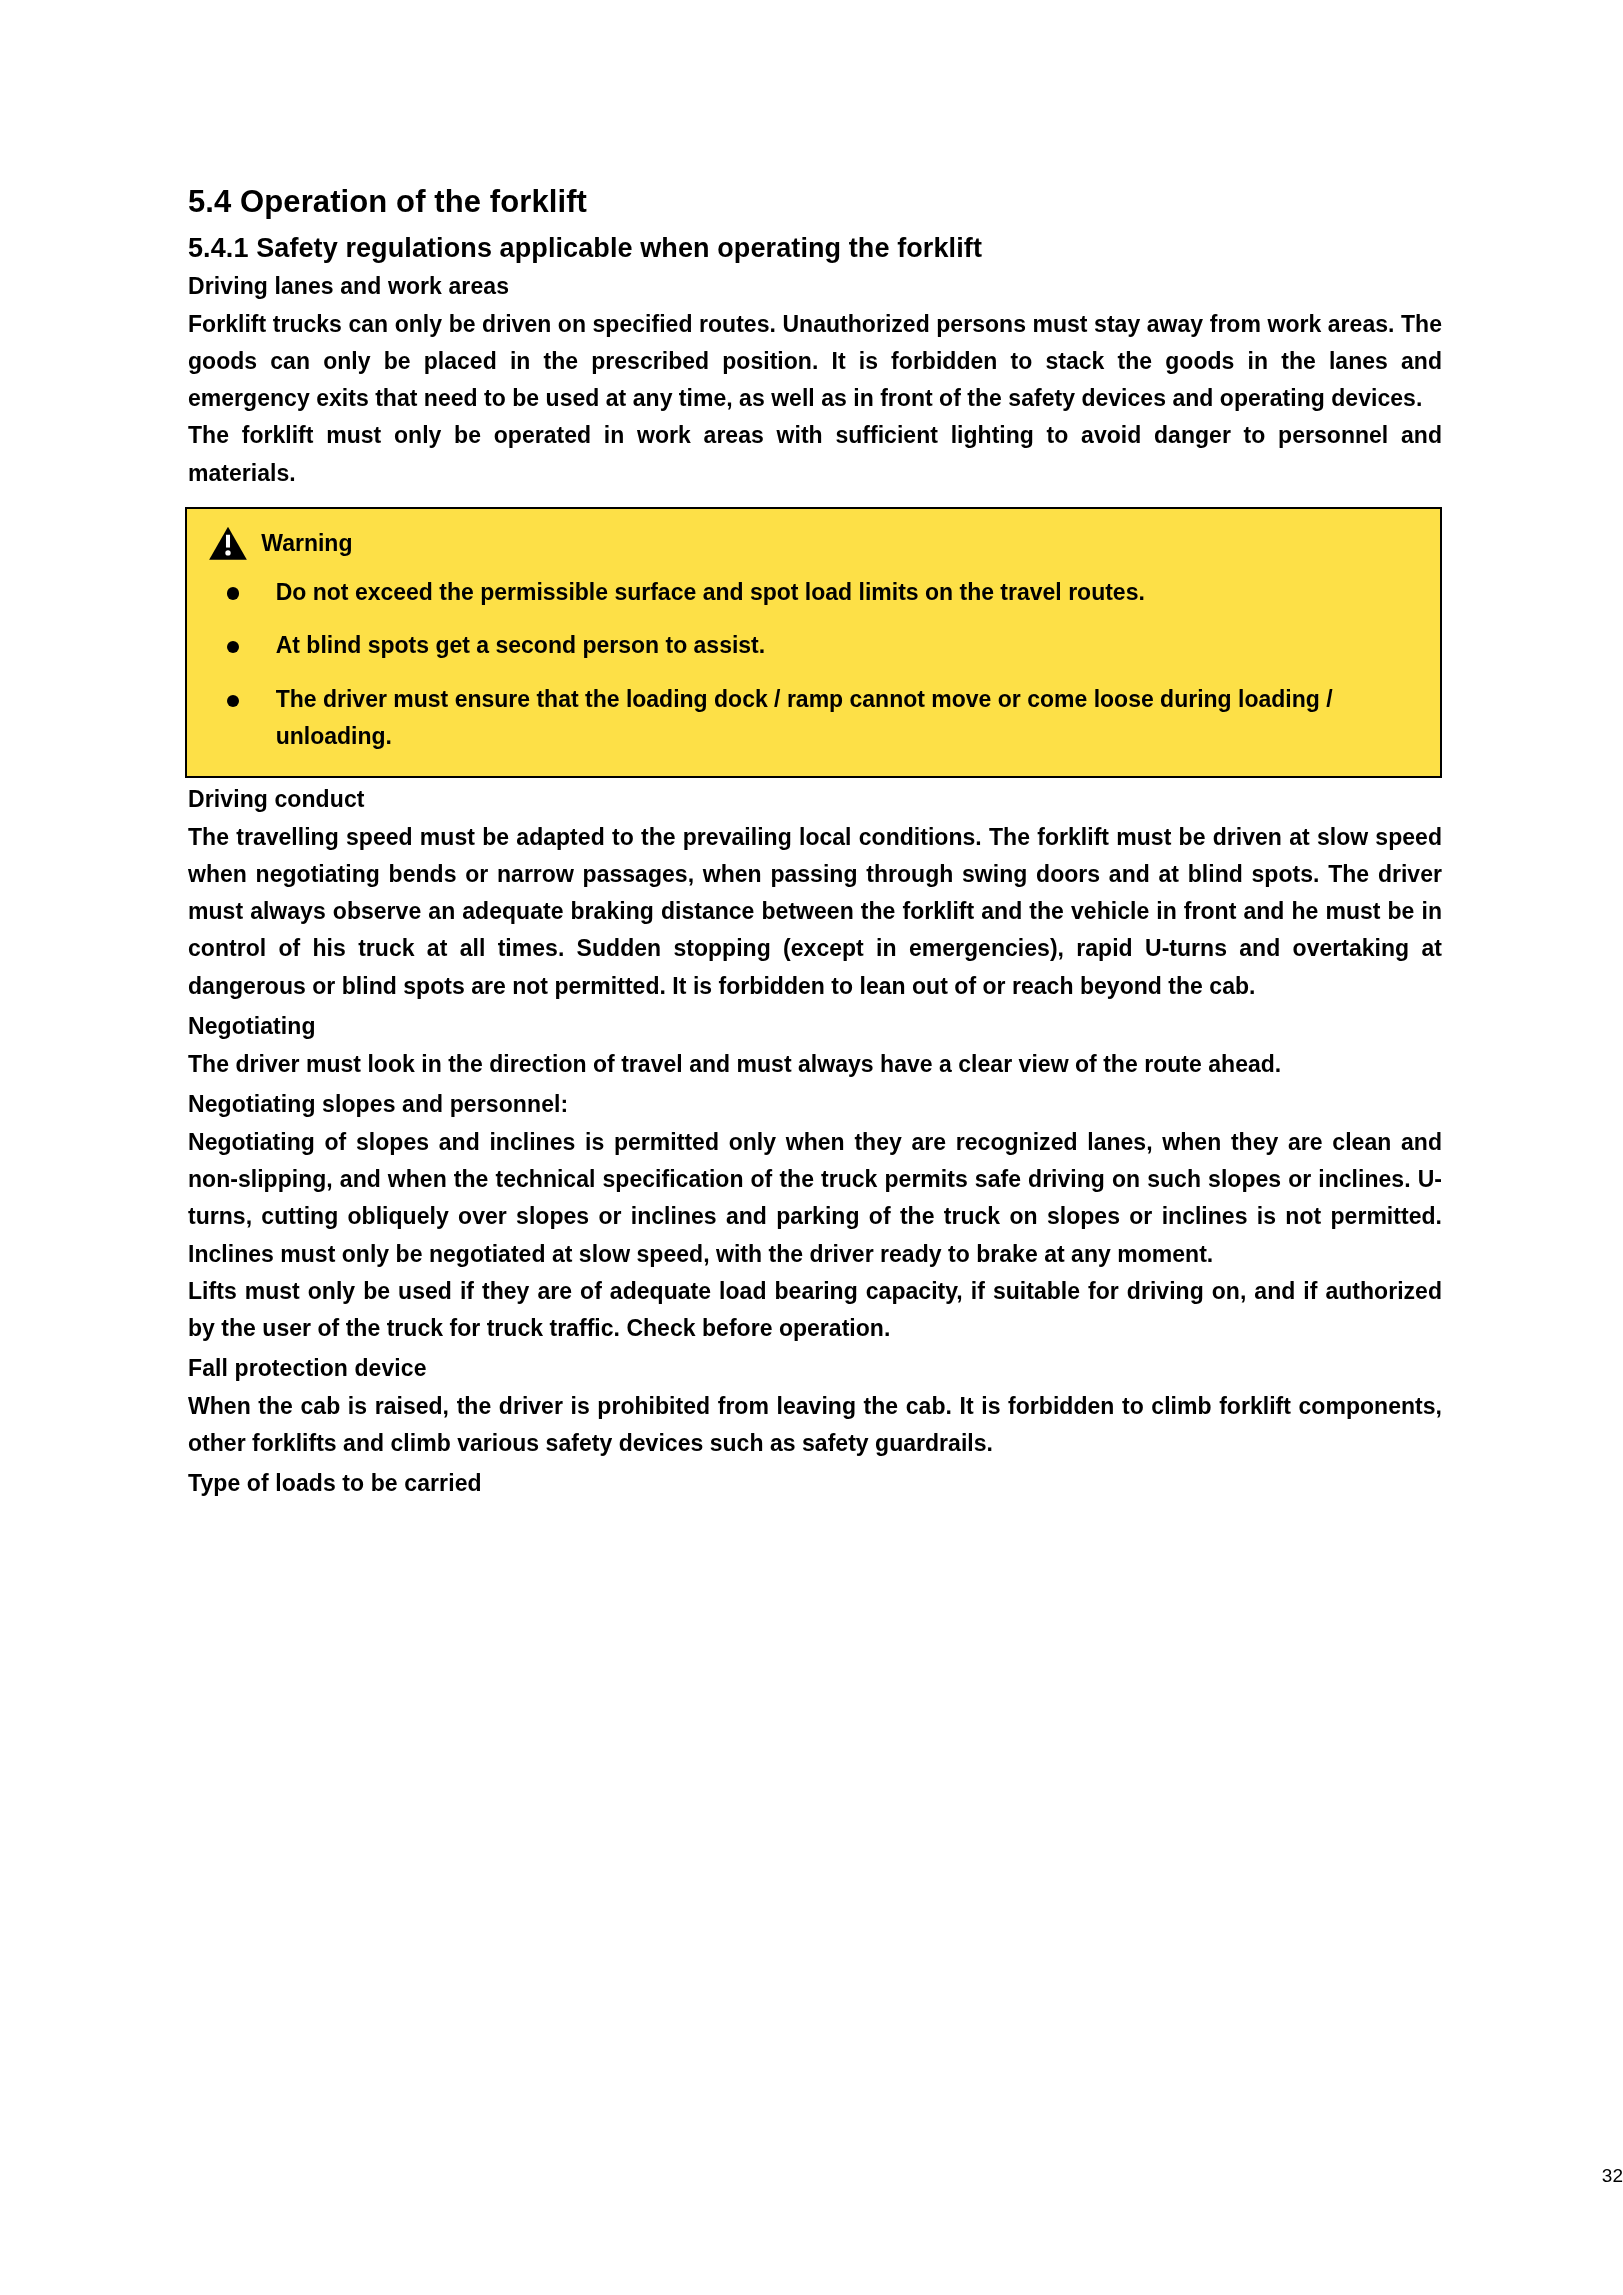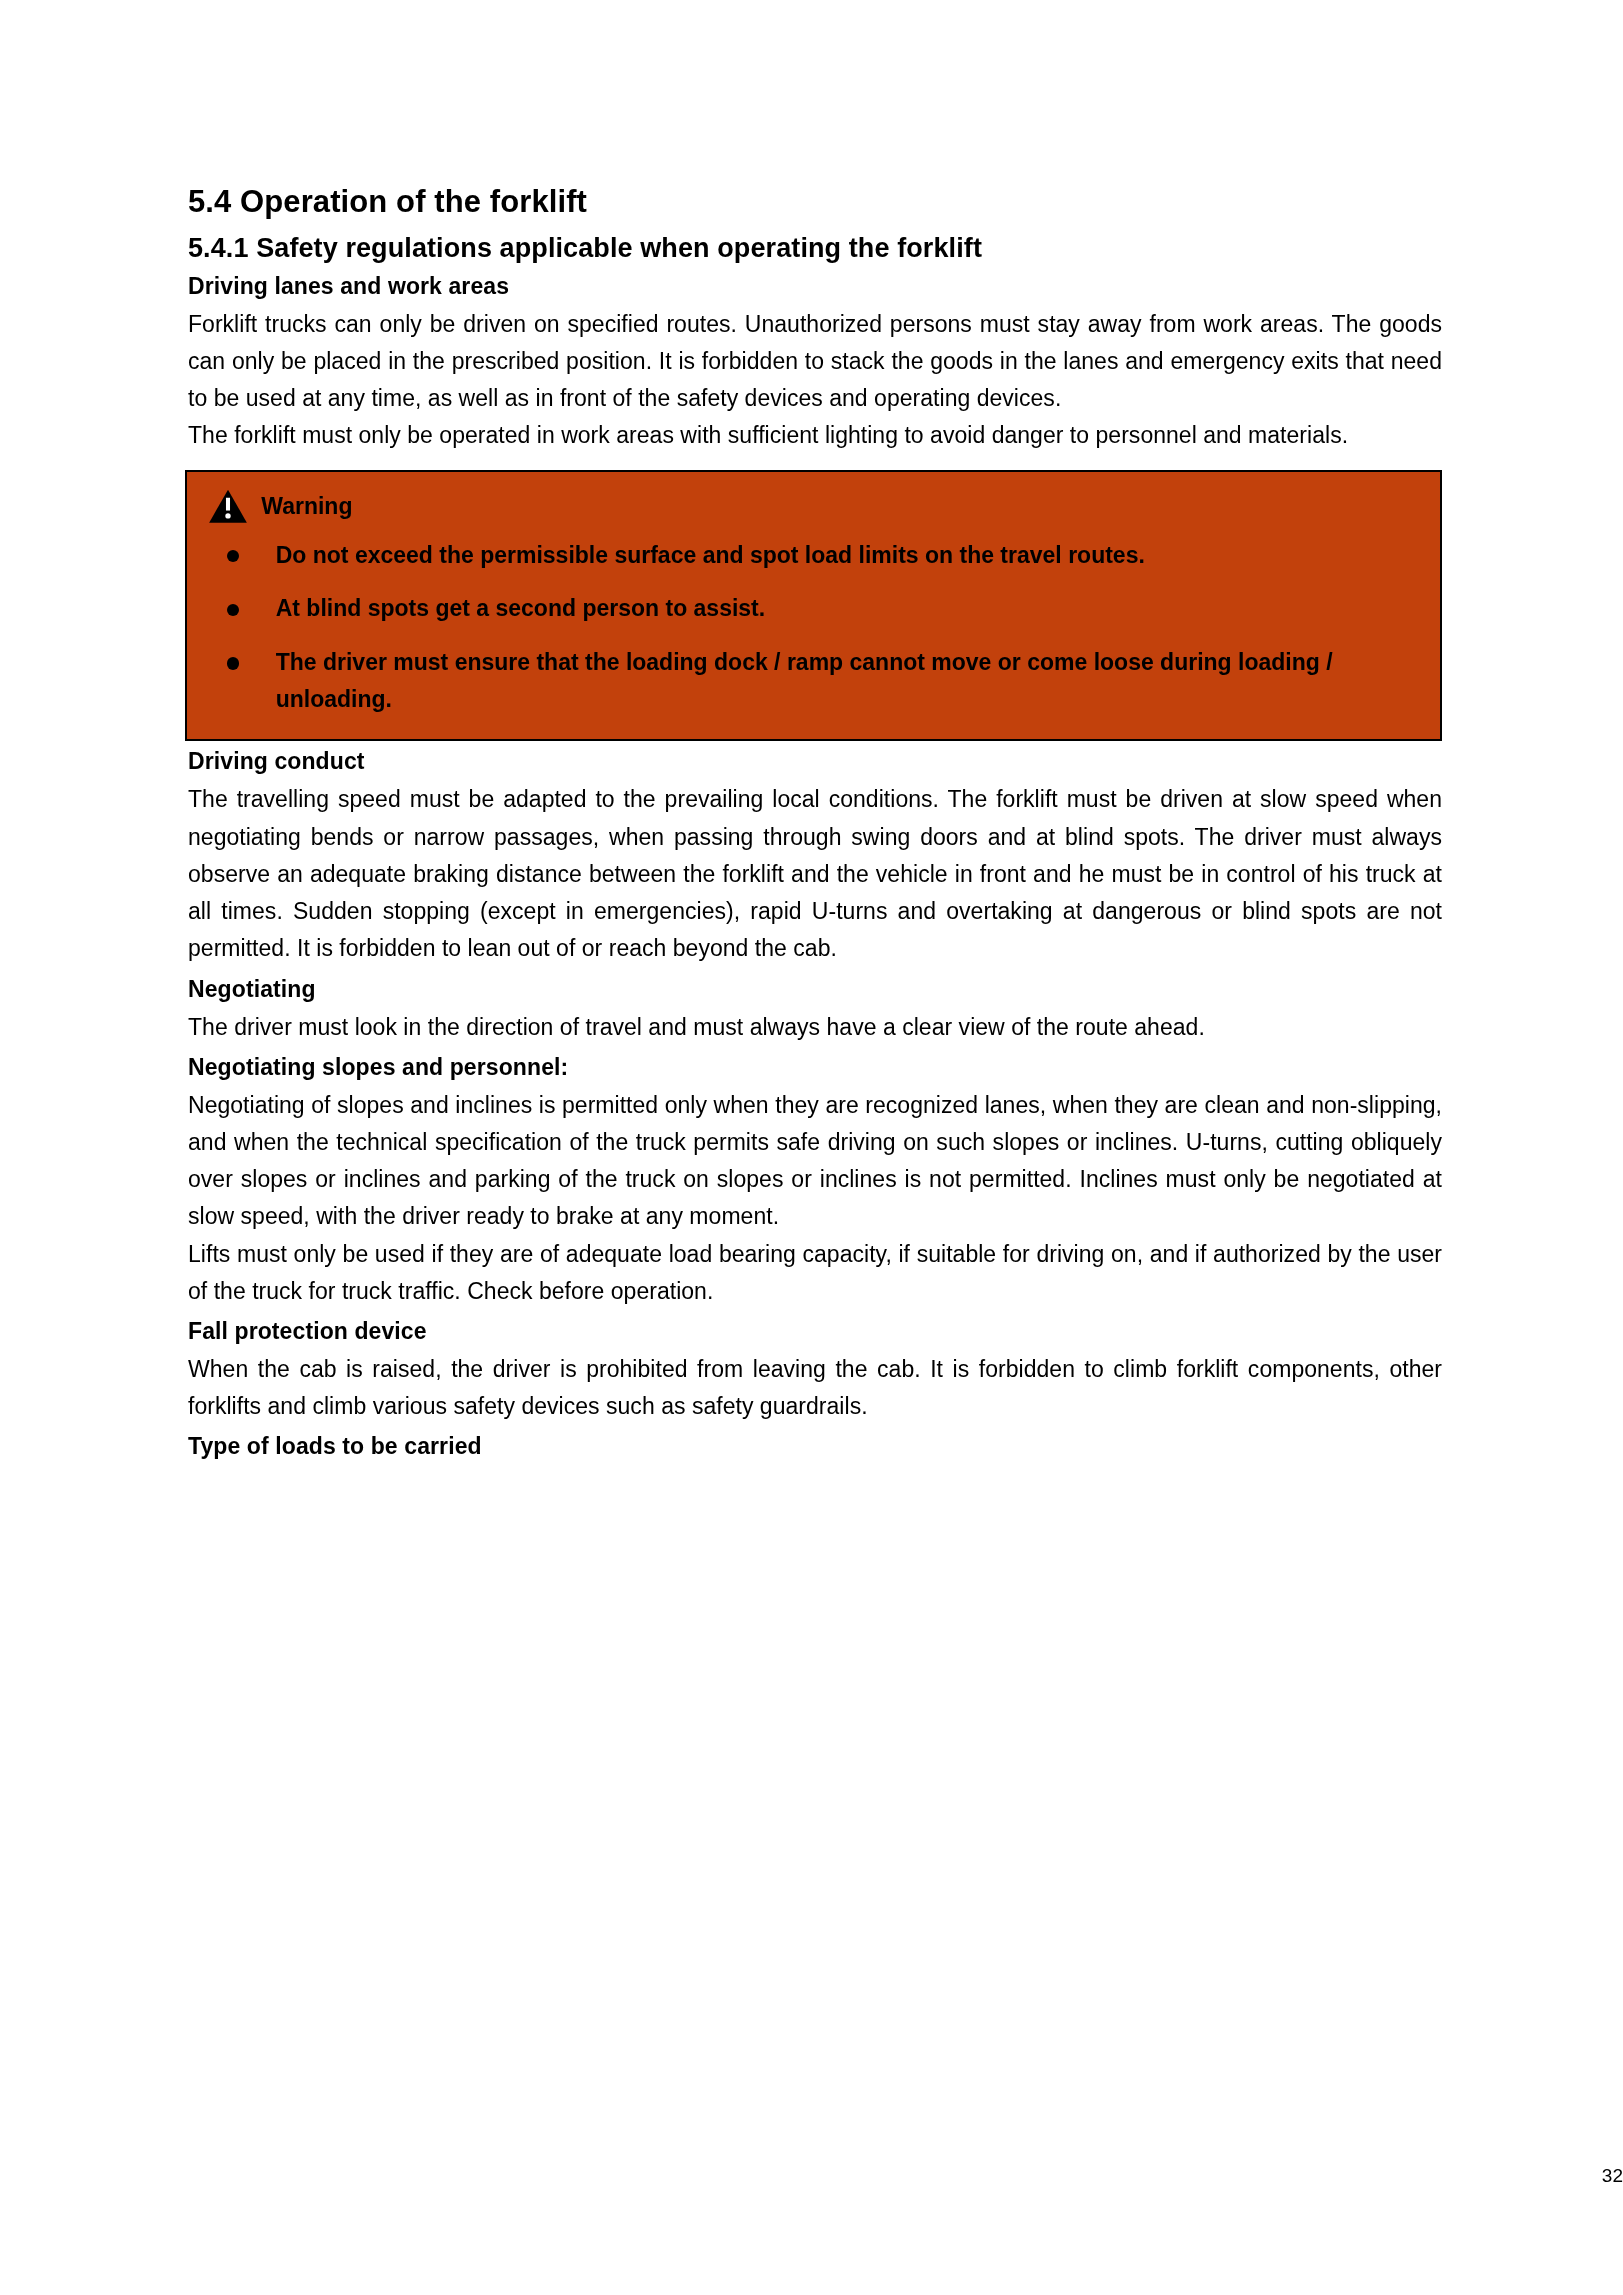--- a/index.html
+++ b/index.html
@@ -42,38 +42,38 @@
   }
   h3.run-head {
     font-size: 23px;
     font-weight: bold;
     margin: 6.8px 0 4.1px 0;
     line-height: 1.3;
     letter-spacing: 0.1px;
   }
   p.body-text {
     font-size: 23px;
-    font-weight: normal;
+    font-weight: bold;
     margin: 0 0 0 0;
     line-height: 1.62;
     text-align: justify;
     text-justify: inter-word;
     letter-spacing: 0.03px;
   }
   p.body-text.nojust {
     text-align: left;
   }
 
   
   .warning-box {
     border: 2px solid #000000;
     box-sizing: border-box;
     margin: 15px 0 2.7px 0;
     padding: 17.7px 20.4px 20.4px 20.4px;
-    background: #c2410c;
+    background: #fde047;
     width: 1257px;
     margin-left: -2.7px;
   }
   .warning-head {
     display: flex;
     align-items: center;
     gap: 13.6px;
     margin-bottom: 12.3px;
   }
   .warn-icon {

